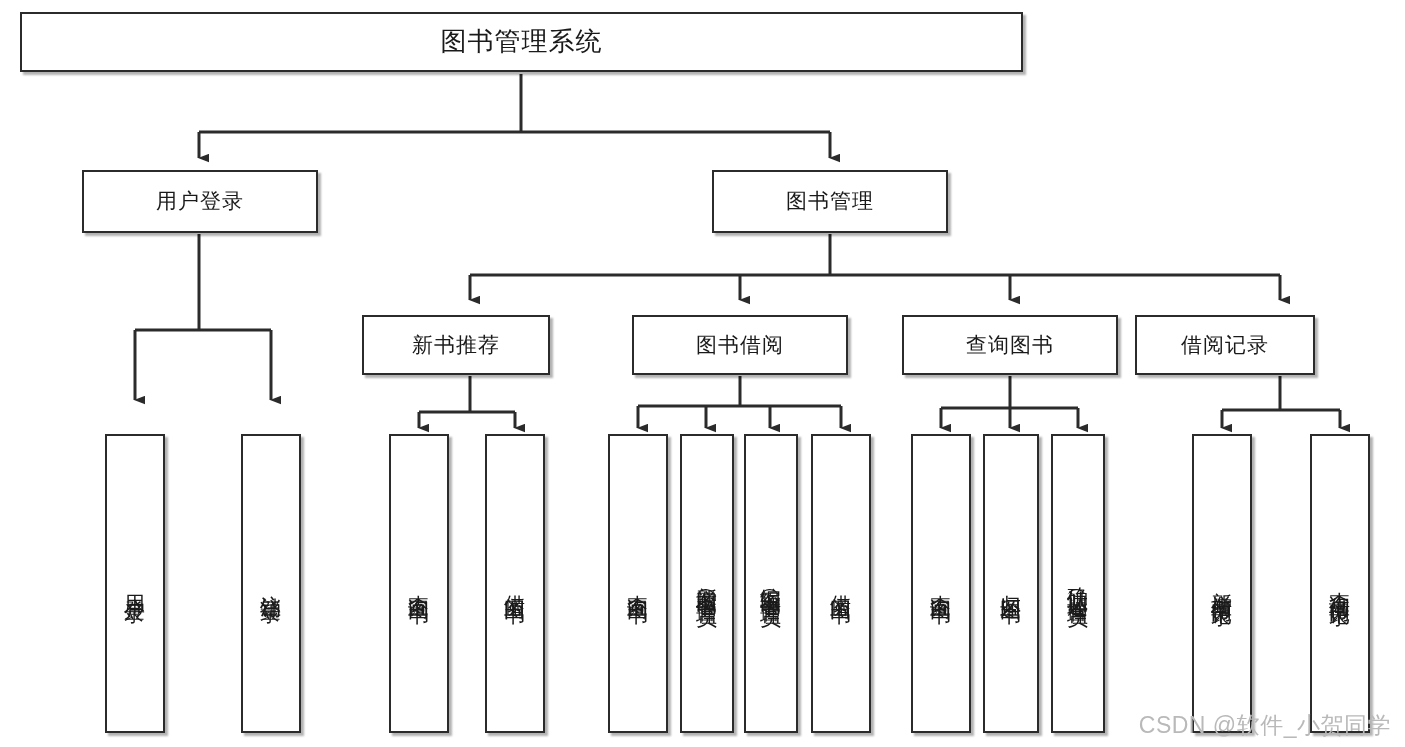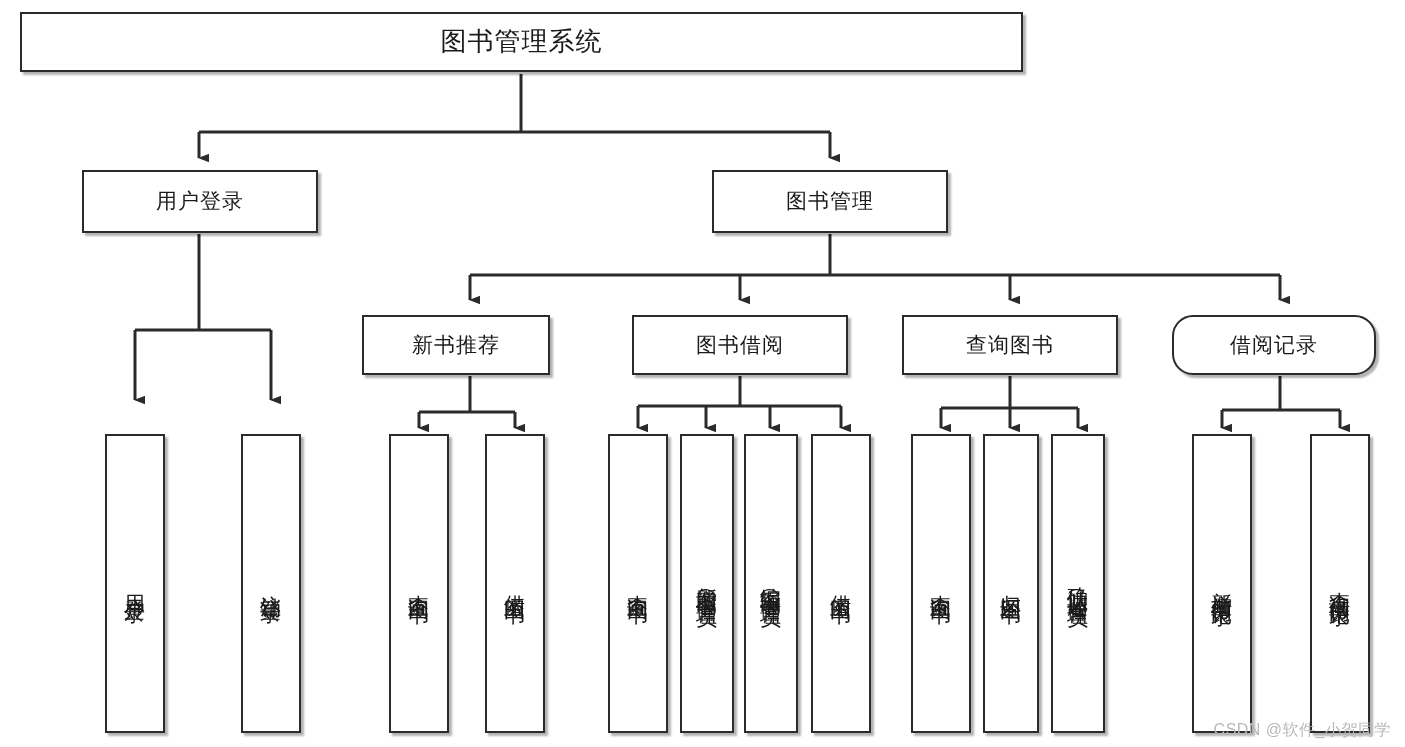--- a/index.html
+++ b/index.html
@@ -57,21 +57,21 @@
     font-size: 21px;
     letter-spacing: 3px;
     line-height: 1;
     color: #1a1a1a;
     white-space: nowrap;
   }
   .watermark {
     position: absolute;
     right: 14px;
     bottom: 6px;
-    font-size: 16px;
+    font-size: 23px;
     color: #b9b9b9;
     letter-spacing: 0.5px;
     white-space: nowrap;
   }
 </style>
 </head>
 <body>
 
 <div id="diagram-root">
 
@@ -141,21 +141,21 @@
 
   <div class="node horiz" style="left:362px; top:315px; width:188px; height:60px;">
     <span>新书推荐</span>
   </div>
   <div class="node horiz" style="left:632px; top:315px; width:216px; height:60px;">
     <span>图书借阅</span>
   </div>
   <div class="node horiz" style="left:902px; top:315px; width:216px; height:60px;">
     <span>查询图书</span>
   </div>
-  <div class="node horiz" style="left:1172px; top:315px; width:204px; height:60px;border-radius:21px;">
+  <div class="node horiz" style="left:1135px; top:315px; width:180px; height:60px;">
     <span>借阅记录</span>
   </div>
 
   <div class="node leaf" style="left:105px; top:434px; width:60px; height:299px;">
     <span class="vtext">用户登录</span>
   </div>
   <div class="node leaf" style="left:241px; top:434px; width:60px; height:299px;">
     <span class="vtext">注销登录</span>
   </div>
 

